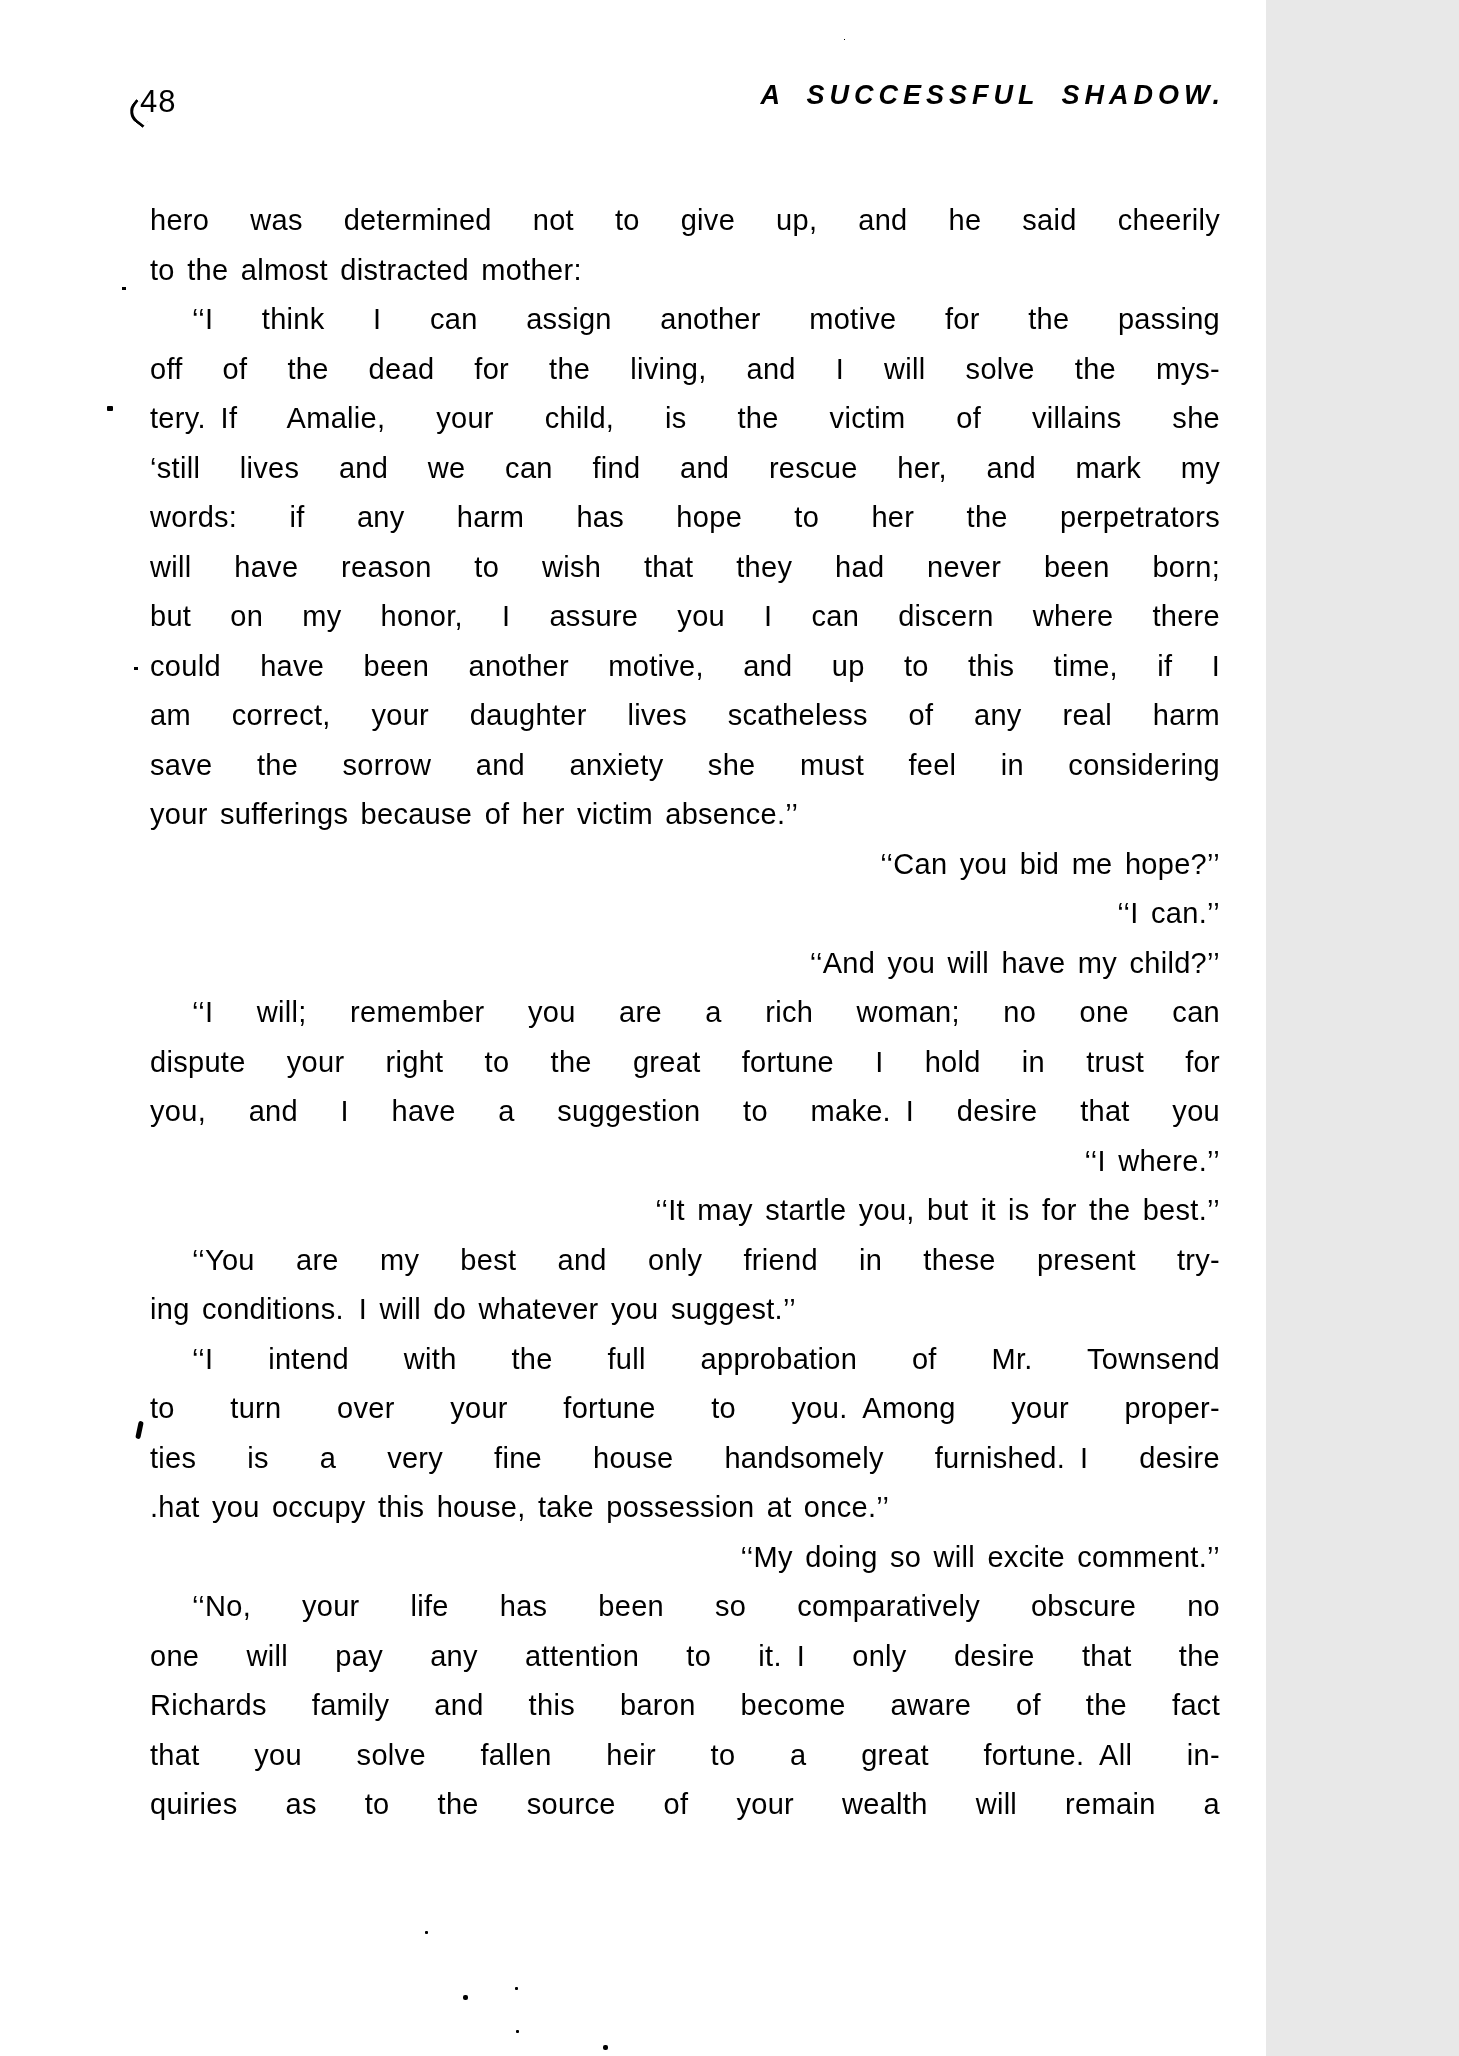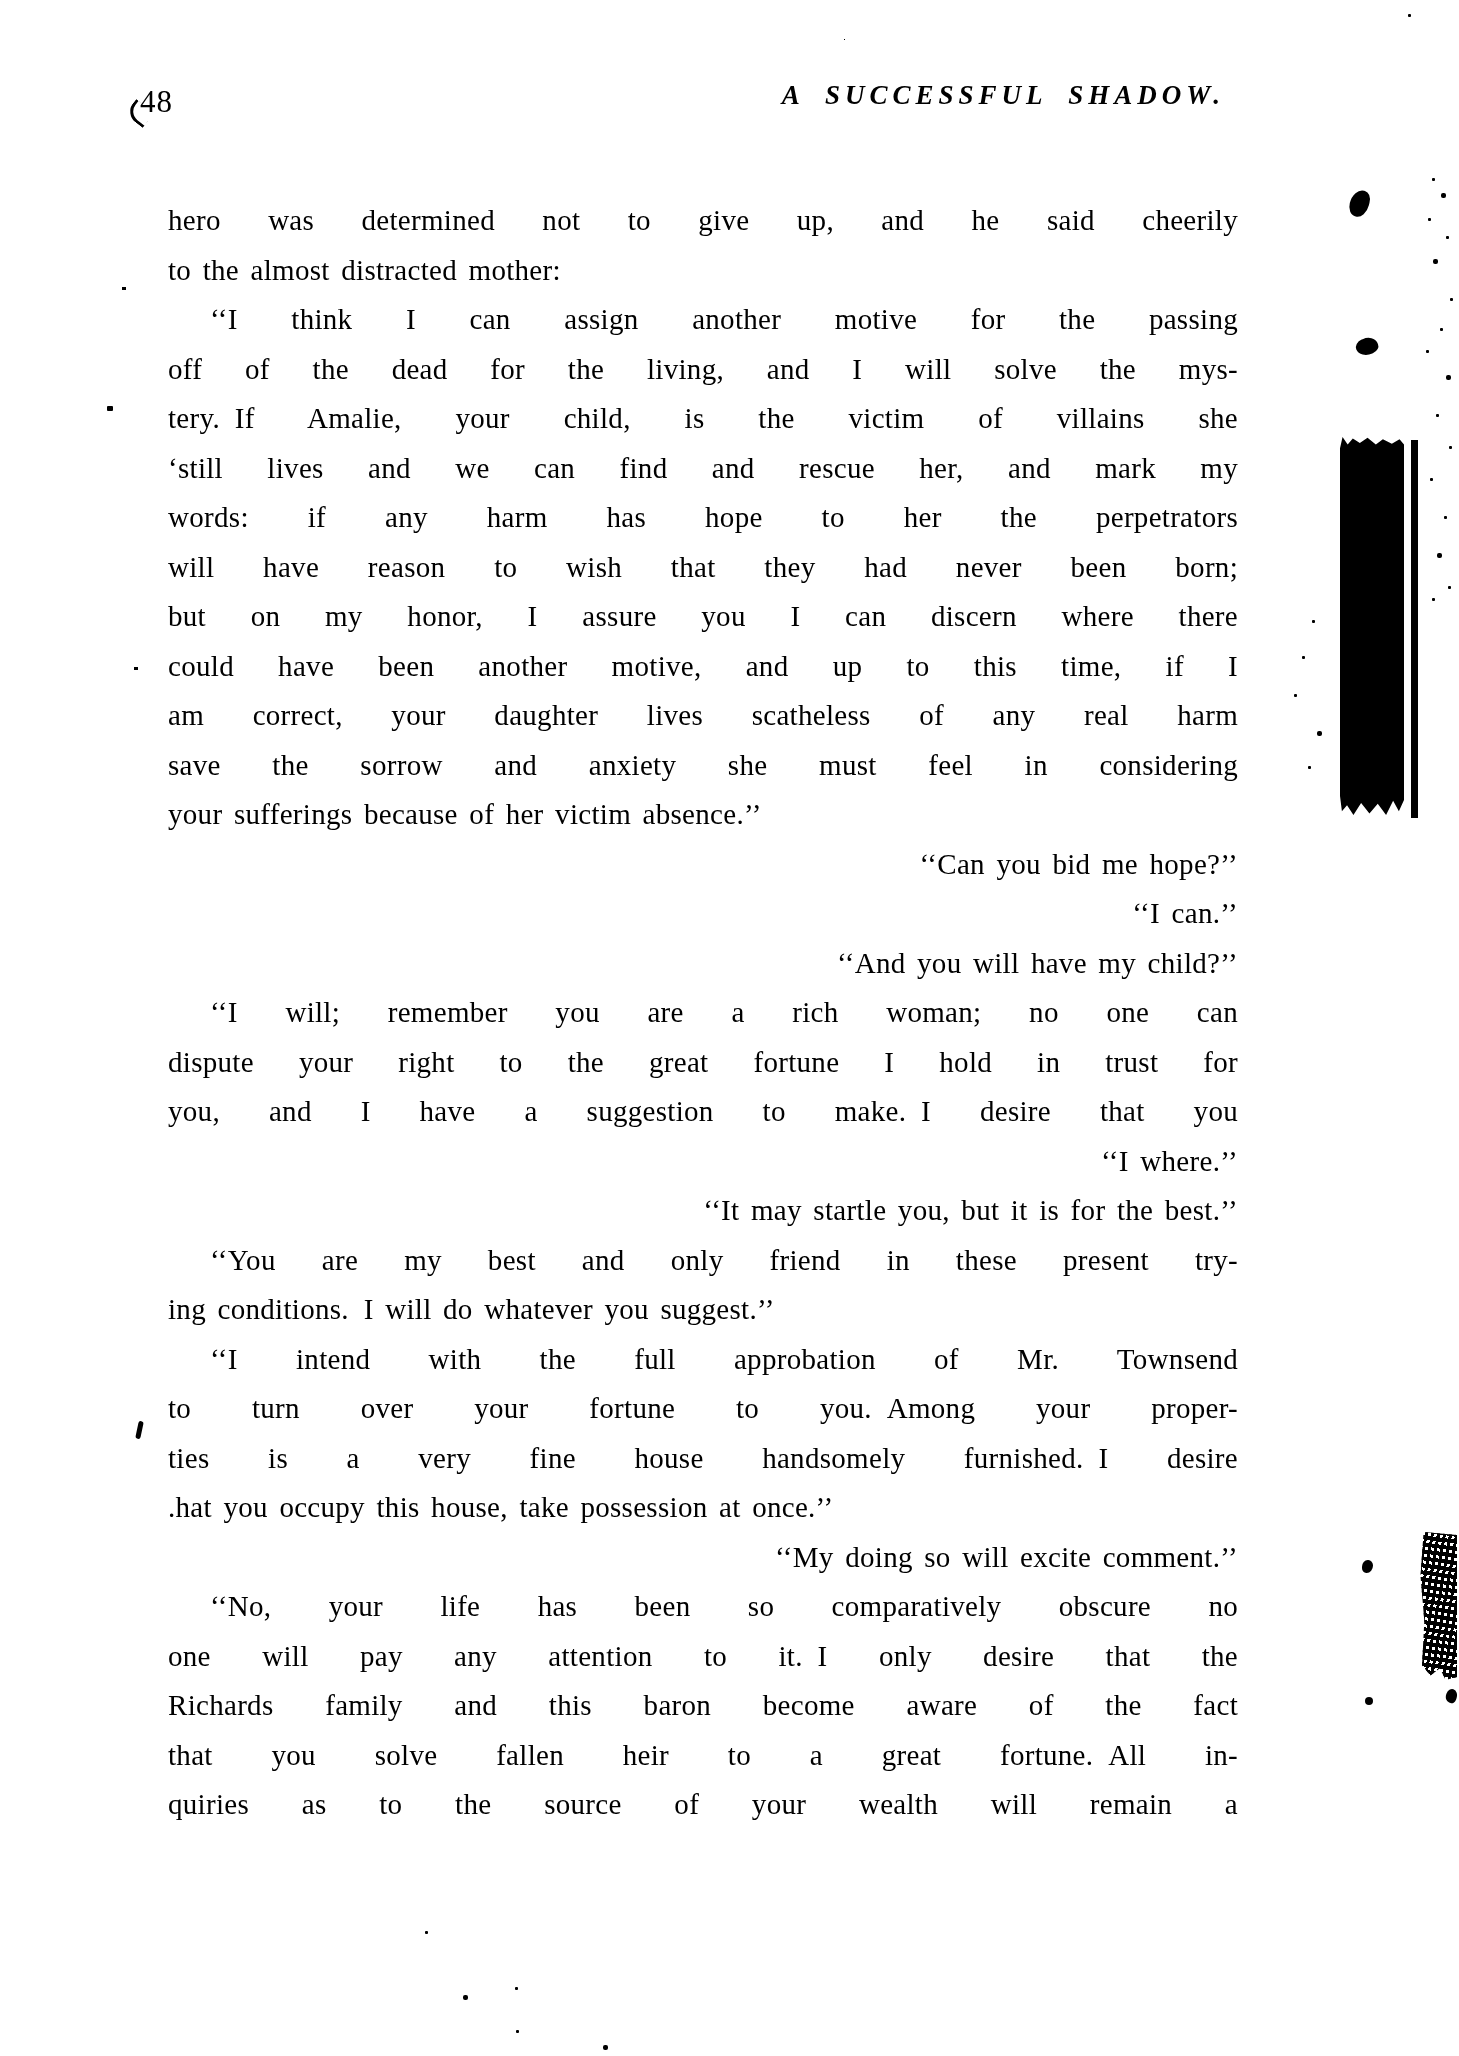--- a/index.html
+++ b/index.html
@@ -1,42 +1,42 @@
 <!DOCTYPE html>
 <html><head>
 <meta charset="utf-8">
 <style>
   html,body{margin:0;padding:0;background:#e8e8e8;}
   .page{
     position:relative;
-    width:1459px;height:2056px;
+    width:1266px;height:2056px;
     background:#ffffff;
     color:#000;
-    font-family:Liberation Serif, serif;
+    font-family:Liberation Sans, sans-serif;
     overflow:hidden;
   }
   .page-number{
     position:absolute;left:140px;top:84px;
     font-size:31px;letter-spacing:1px;
   }
   
   .page-number-mark{
     position:absolute;left:128px;top:104px;width:20px;height:16px;
     border-left:3px solid #000;border-bottom:3px solid #000;
     border-bottom-left-radius:14px;transform:rotate(38deg);
   }
   .running-title{
     position:absolute;left:155px;top:80px;width:1070px;
     text-align:right;
     font-style:italic;font-weight:600;
     font-size:27px;letter-spacing:5px;word-spacing:10px;
     white-space:nowrap;
   }
   .text-block{
-    position:absolute;left:168px;top:196px;width:1070px;
+    position:absolute;left:150px;top:196px;width:1070px;
   }
   .line{
     height:49.5px;line-height:49.5px;
     font-size:29px;
     word-spacing:4px;letter-spacing:0.3px;
     white-space:normal;
     overflow:visible;
   }
   .line.just{text-align:justify;text-align-last:justify;}
   .line.ind{text-indent:42px;text-align:right;}

